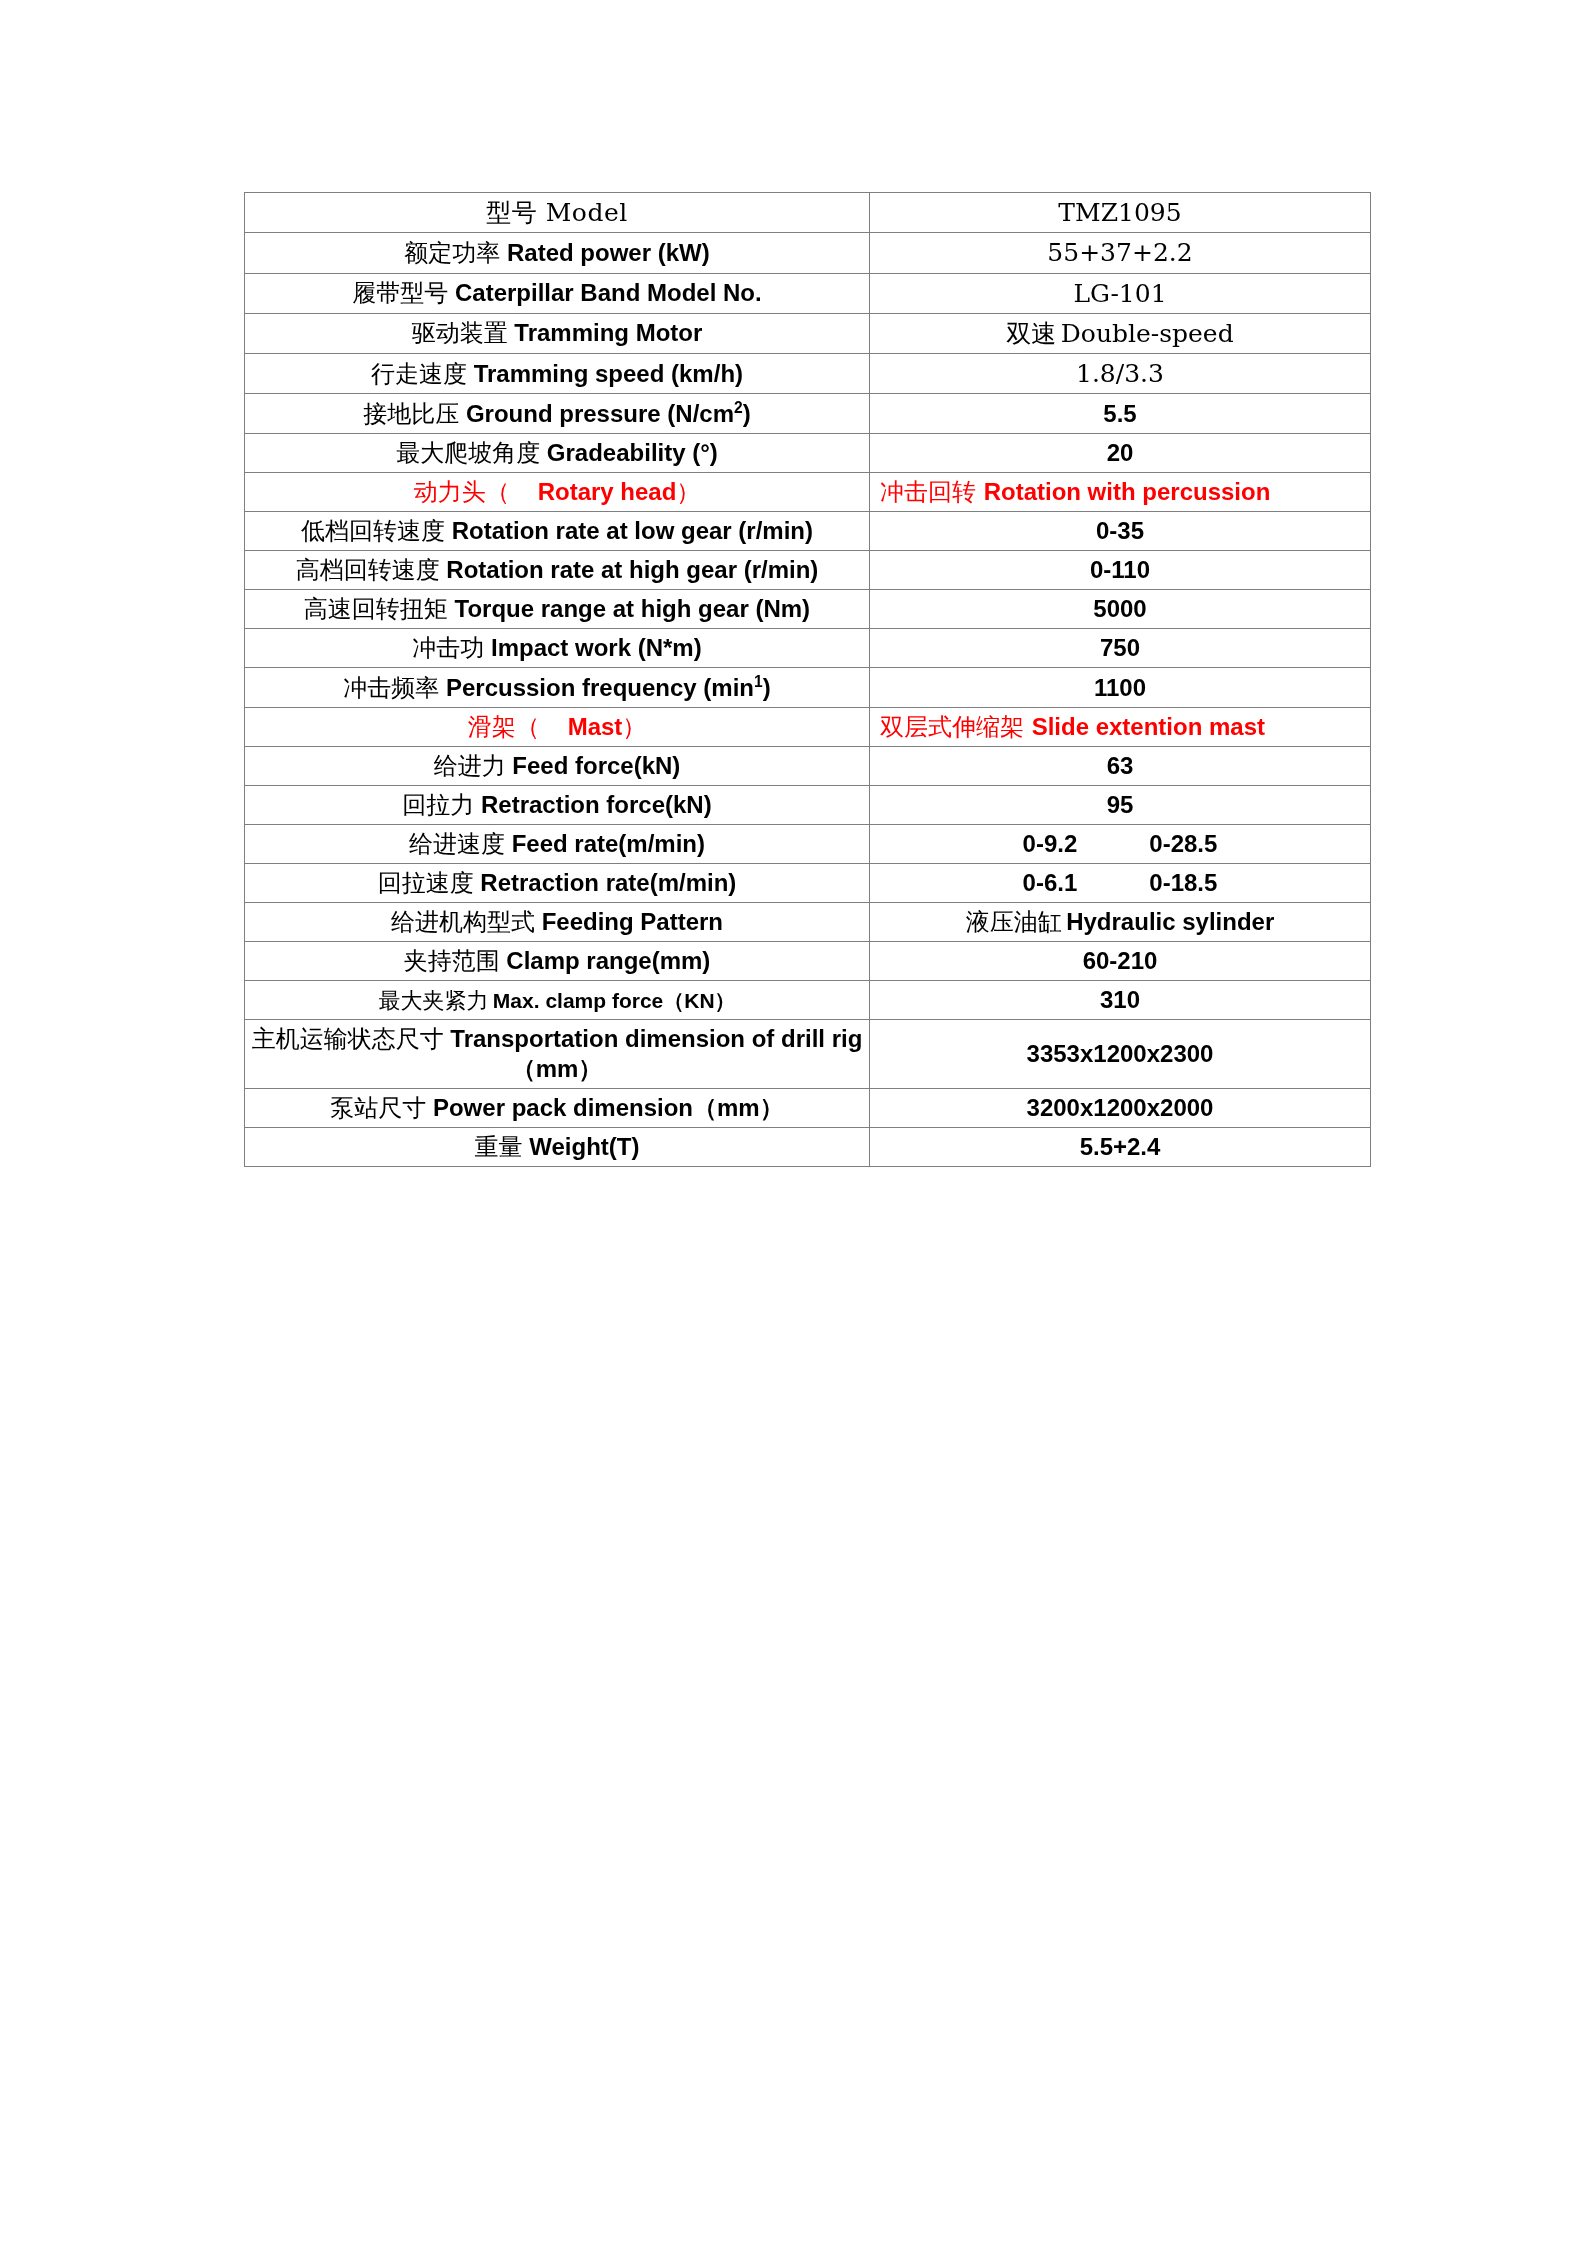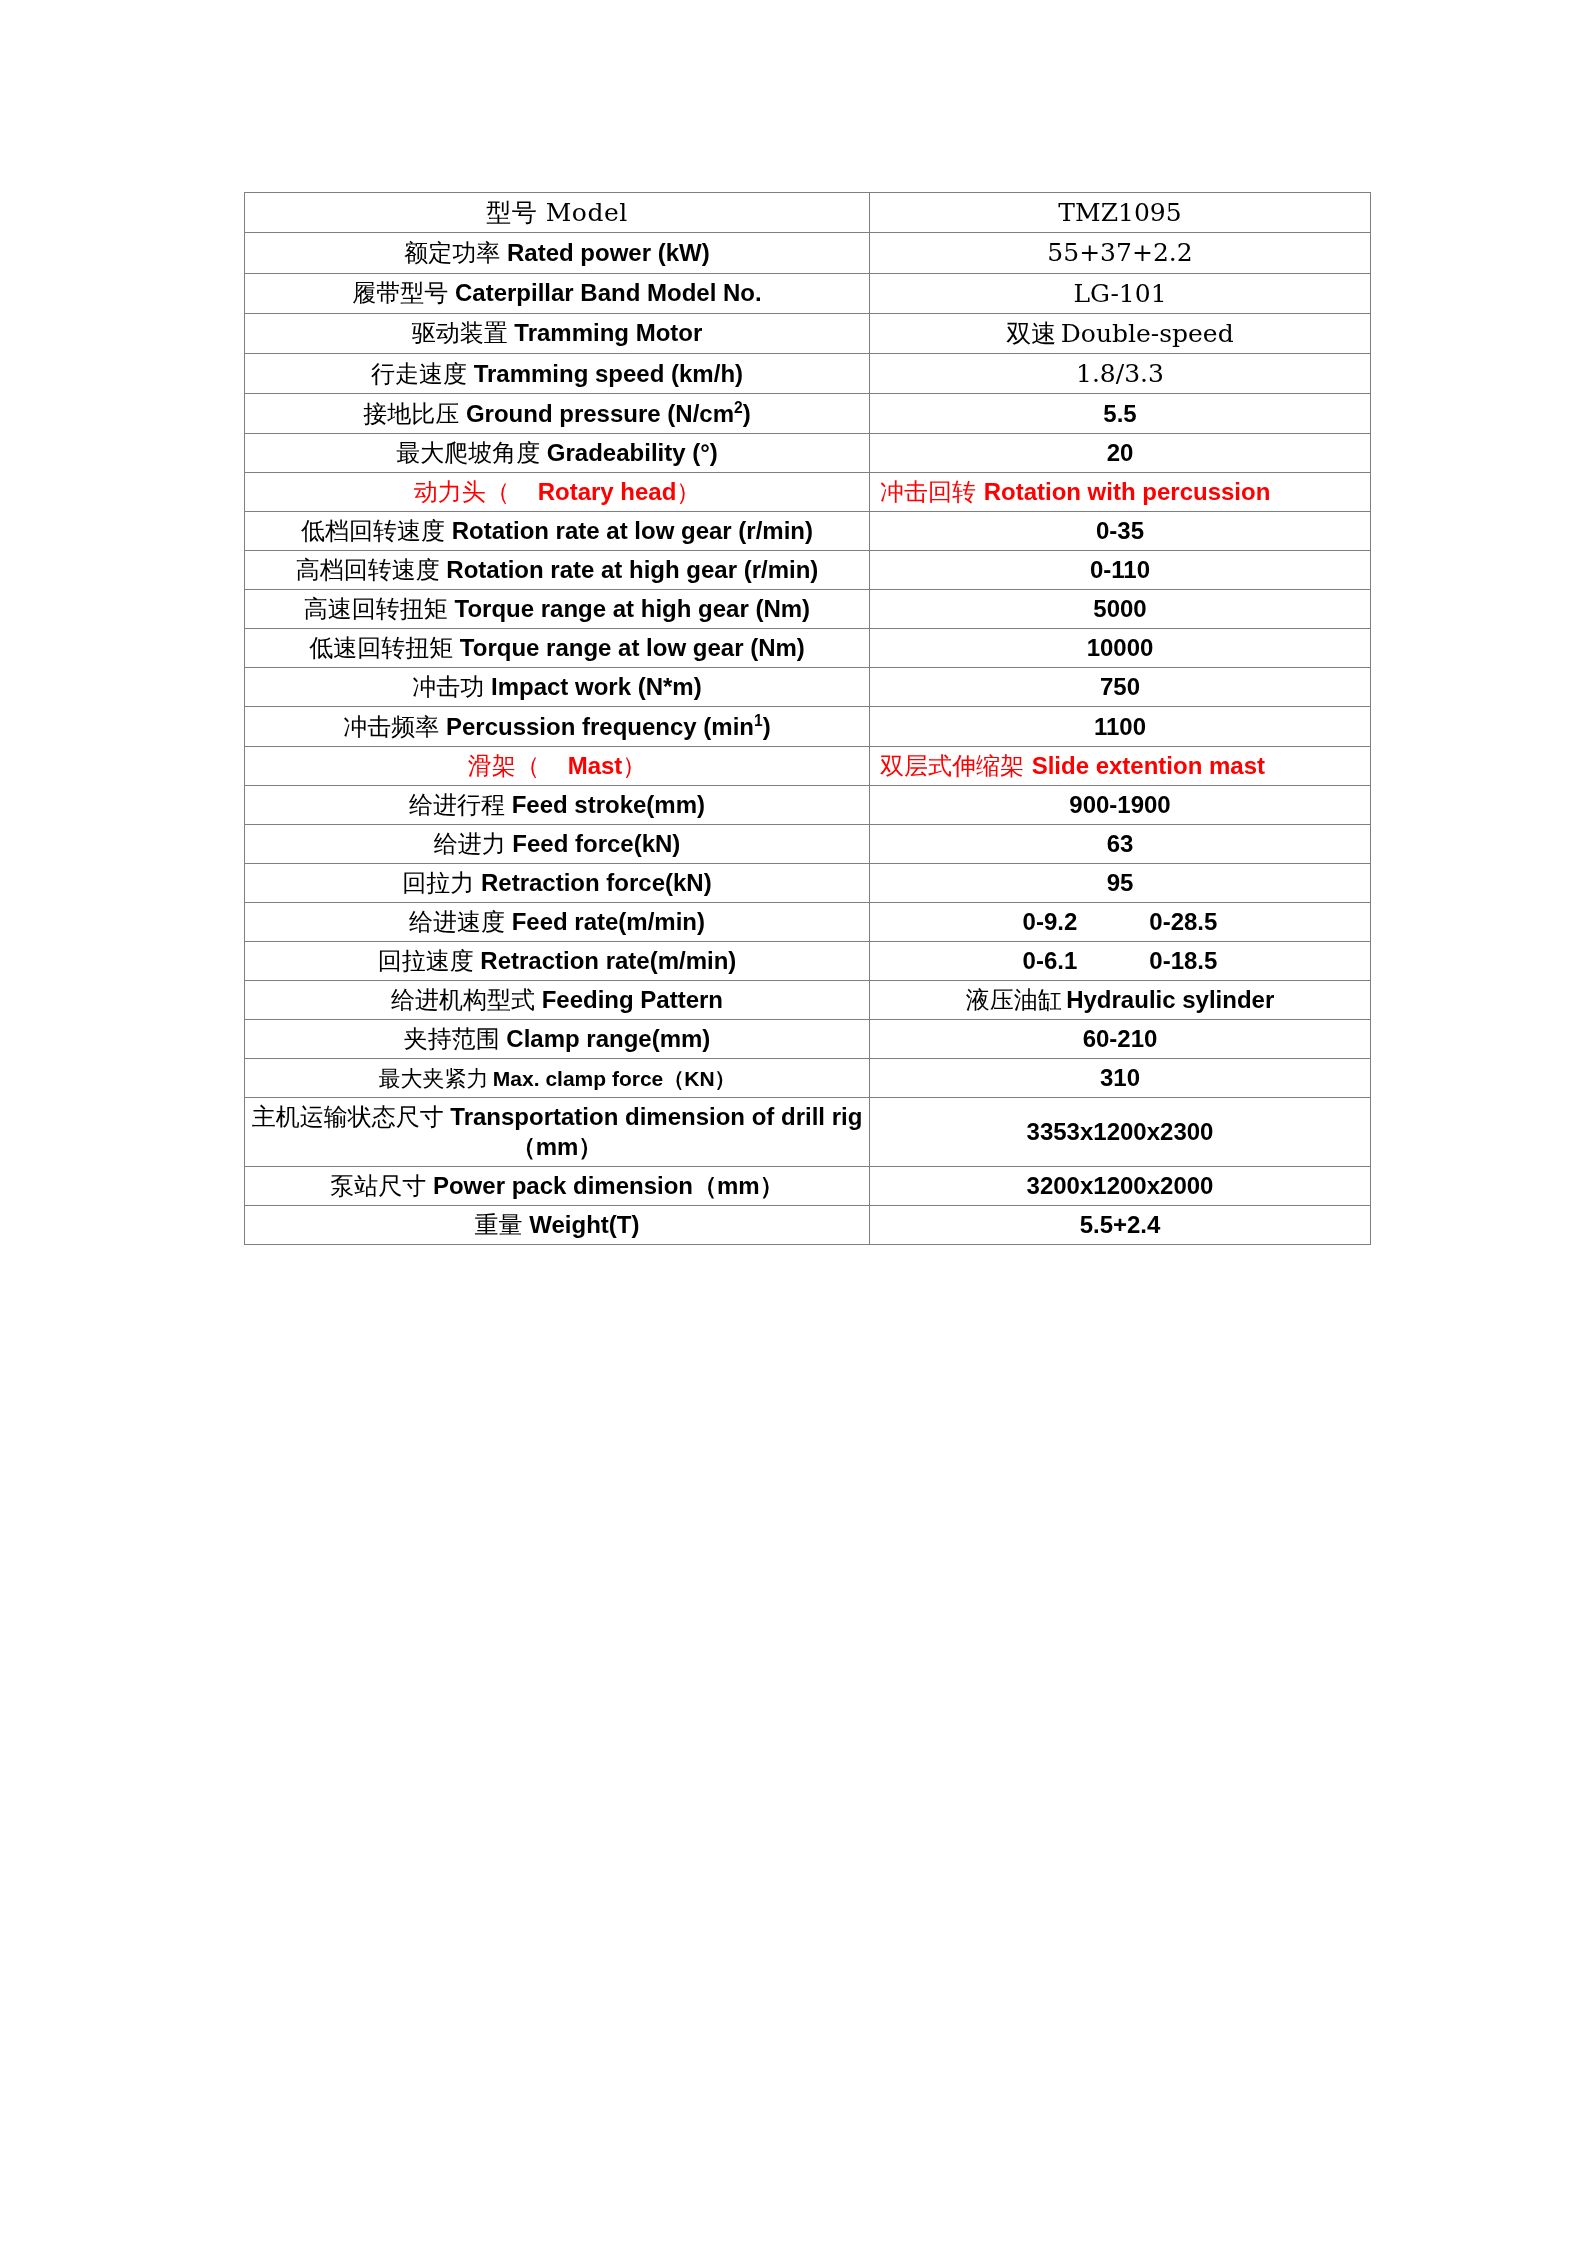--- a/index.html
+++ b/index.html
@@ -235,28 +235,20 @@
 
       <tr>
         <td class="col-label">
           <span class="label-txt"><span class="cn">高速回转扭矩</span> <span class="en">Torque range at high gear (Nm)</span></span>
         </td>
         <td class="col-value">
           <span class="val-bold">5000</span>
         </td>
       </tr>
 
-      <tr>
-        <td class="col-label">
-          <span class="label-txt"><span class="cn">低速回转扭矩</span> <span class="en">Torque range at low gear (Nm)</span></span>
-        </td>
-        <td class="col-value">
-          <span class="val-bold">10000</span>
-        </td>
-      </tr>
 
       <tr>
         <td class="col-label">
           <span class="label-txt"><span class="cn">冲击功</span> <span class="en">Impact work (N*m)</span></span>
         </td>
         <td class="col-value">
           <span class="val-bold">750</span>
         </td>
       </tr>
 
@@ -271,28 +263,20 @@
 
       <tr class="section-row">
         <td class="col-label">
           <span class="section-label"><span class="cn">滑架（</span><span class="en">Mast</span><span class="cn">）</span></span>
         </td>
         <td class="col-value section-value">
           <span class="cn">双层式伸缩架 </span><span class="en">Slide extention mast</span>
         </td>
       </tr>
 
-      <tr>
-        <td class="col-label">
-          <span class="label-txt"><span class="cn">给进行程</span> <span class="en">Feed stroke(mm)</span></span>
-        </td>
-        <td class="col-value">
-          <span class="val-bold">900-1900</span>
-        </td>
-      </tr>
 
       <tr>
         <td class="col-label">
           <span class="label-txt"><span class="cn">给进力</span> <span class="en">Feed force(kN)</span></span>
         </td>
         <td class="col-value">
           <span class="val-bold">63</span>
         </td>
       </tr>
 

